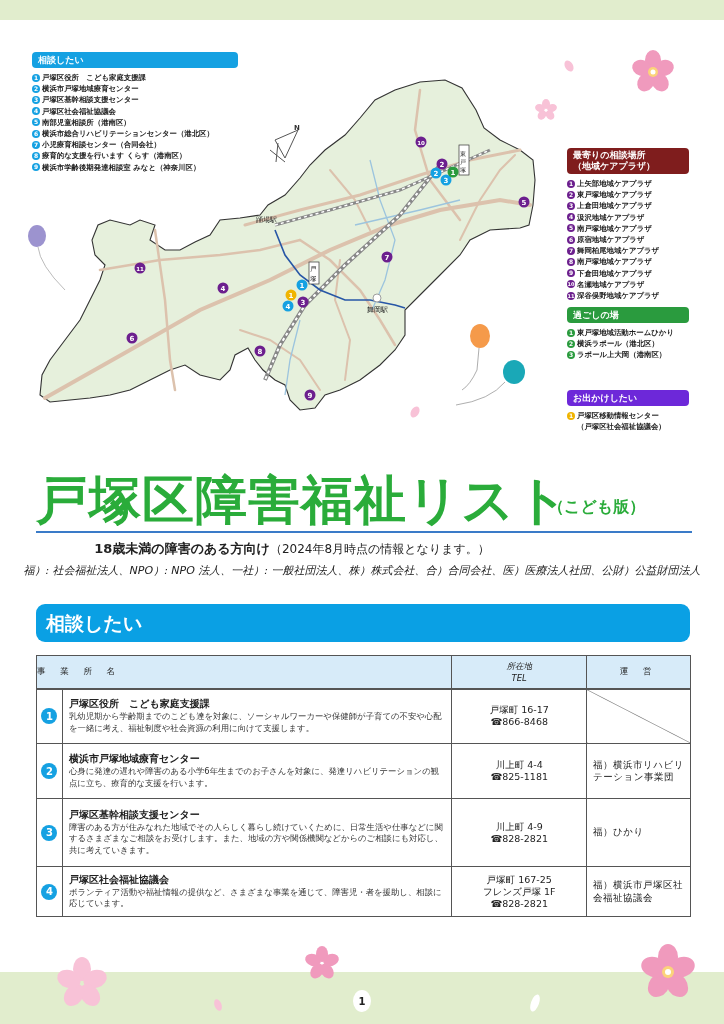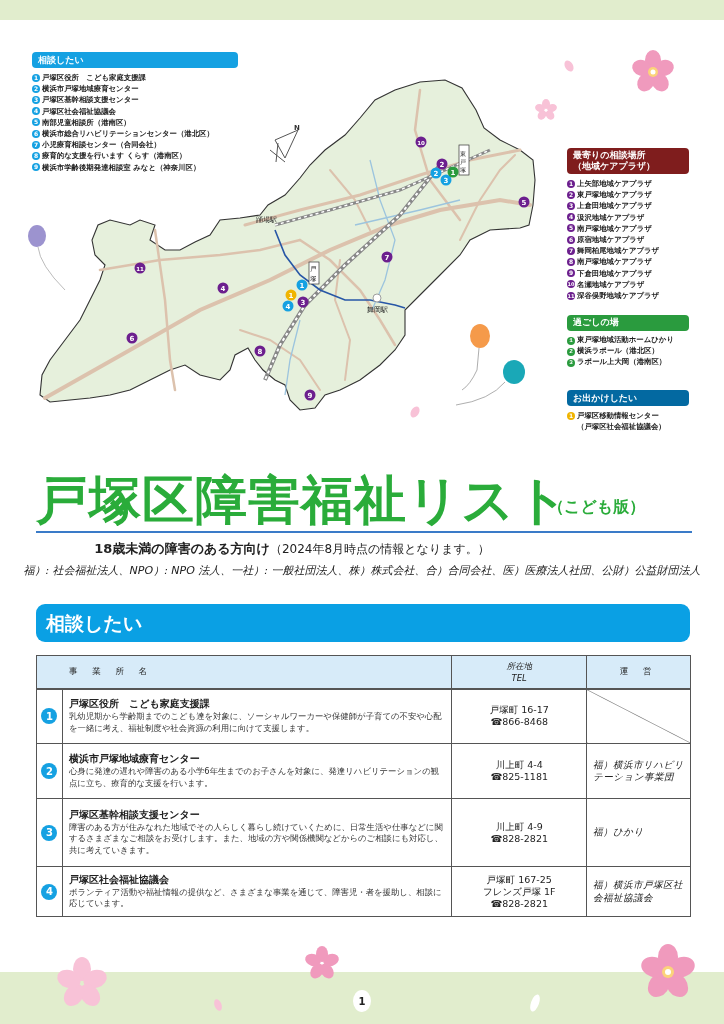--- a/index.html
+++ b/index.html
@@ -16,51 +16,51 @@
   .legend { position: absolute; font-size: 7.4px; font-weight: bold; line-height: 11.2px; color: #222; }
   .legend .hdr { color: #fff; font-size: 9px; font-weight: bold; border-radius: 4px; padding: 2px 6px; margin-bottom: 4px; line-height: 12px; }
   .legend .item { display: flex; align-items: center; white-space: nowrap; }
   .num { display: inline-flex; align-items: center; justify-content: center; width: 8px; height: 8px; border-radius: 50%; color: #fff; font-size: 6px; margin-right: 2px; font-weight: bold; flex-shrink: 0; line-height: 8px; }
   .legend-soudan { left: 32px; top: 52px; width: 206px; }
   .legend-soudan .hdr { background: #15a1e2; }
   .legend-soudan .num { background: #15a1e2; }
   .legend-care { left: 567px; top: 148px; width: 122px; }
   .legend-care .hdr { background: #7f1d1d; line-height: 11px; }
   .legend-care .num { background: #6c1f8e; }
-  .legend-sugoshi { left: 567px; top: 315px; width: 122px; font-family: Liberation Mono, monospace; }
+  .legend-sugoshi { left: 567px; top: 307px; width: 122px; }
   .legend-sugoshi .hdr { background: #2a9b3e; }
   .legend-sugoshi .num { background: #2a9b3e; }
   .legend-odekake { left: 567px; top: 390px; width: 122px; }
-  .legend-odekake .hdr { background: #0369a1; }
+  .legend-odekake .hdr { background: #6d28d9; }
   .legend-odekake .num { background: #f0b400; }
 
   
   .title { position: absolute; left: 36px; top: 472px; font-size: 52px; font-weight: bold; color: #2aac3a; letter-spacing: 1px; line-height: 56px; white-space: nowrap; }
   .title-sub { position: absolute; left: 548px; top: 497px; font-size: 16px; font-weight: bold; color: #2aac3a; white-space: nowrap; }
   .title-rule { position: absolute; left: 36px; top: 531px; width: 656px; height: 2px; background: #3a7bc8; }
   .subtitle { position: absolute; left: 0; width: 584px; top: 540px; text-align: center; font-size: 12px; color: #222; white-space: nowrap; }
   .subtitle b { font-size: 13px; }
   .legal { position: absolute; left: 0; width: 724px; top: 563px; text-align: center; font-size: 11px; color: #222; white-space: nowrap; font-style: italic; }
 
   .section-hdr { position: absolute; left: 36px; top: 604px; width: 654px; height: 38px; background: #0aa0e4; border-radius: 9px; color: #fff; font-size: 19px; font-weight: bold; padding-left: 10px; line-height: 38px; }
 
   
   table.list { position: absolute; left: 36px; top: 655px; width: 655px; border-collapse: collapse; font-size: 8.4px; }
   table.list td, table.list th { border: 1px solid #555; vertical-align: middle; }
   table.list th { background: #d7ebf9; font-weight: normal; font-size: 8.5px; height: 33px; border-bottom: 2px solid #555; }
-  th.c-name { text-align: left; padding-left: 32px; letter-spacing: 6px; }
+  th.c-name { text-align: left; letter-spacing: 6px; }
   th.c-addr { text-align: center; line-height: 12px; font-style: italic; }
   th.c-org { text-align: center; letter-spacing: 6px; }
   td.c-no { width: 26px; text-align: center; }
   td.c-no span { display: inline-flex; width: 16px; height: 16px; border-radius: 50%; background: #15a1e2; color: #fff; font-size: 10px; font-weight: bold; align-items: center; justify-content: center; }
   td.c-body { padding: 3px 6px 4px 6px; line-height: 11.5px; width: 390px; }
   td.c-body .nm { font-weight: bold; font-size: 10px; line-height: 14px; display: block; }
   td.c-body .ds { display: block; color: #333; }
   td.c-addr { width: 135px; text-align: center; line-height: 12px; font-size: 9.5px; }
-  td.c-org { width: 104px; padding: 2px 6px; line-height: 12.5px; font-size: 9.5px; letter-spacing: 0.5px; font-style: italic; }
+  td.c-org { width: 104px; padding: 2px 6px; line-height: 12.5px; font-size: 9.5px; letter-spacing: 0.5px; }
   td.diag { background: linear-gradient(to top right, transparent calc(50% - 0.6px), #777 50%, transparent calc(50% + 0.6px)); }
   .r1 td { height: 55px; }
   .r2 td { height: 55px; }
   .r3 td { height: 68px; }
   .r4 td { height: 50px; }
 
   .page-no { position: absolute; left: 353px; top: 990px; width: 18px; height: 22px; border-radius: 50%; background: #fff; font-size: 10px; font-weight: bold; display: flex; align-items: center; justify-content: center; }
   .deco { position: absolute; }
 </style>
 </head>

